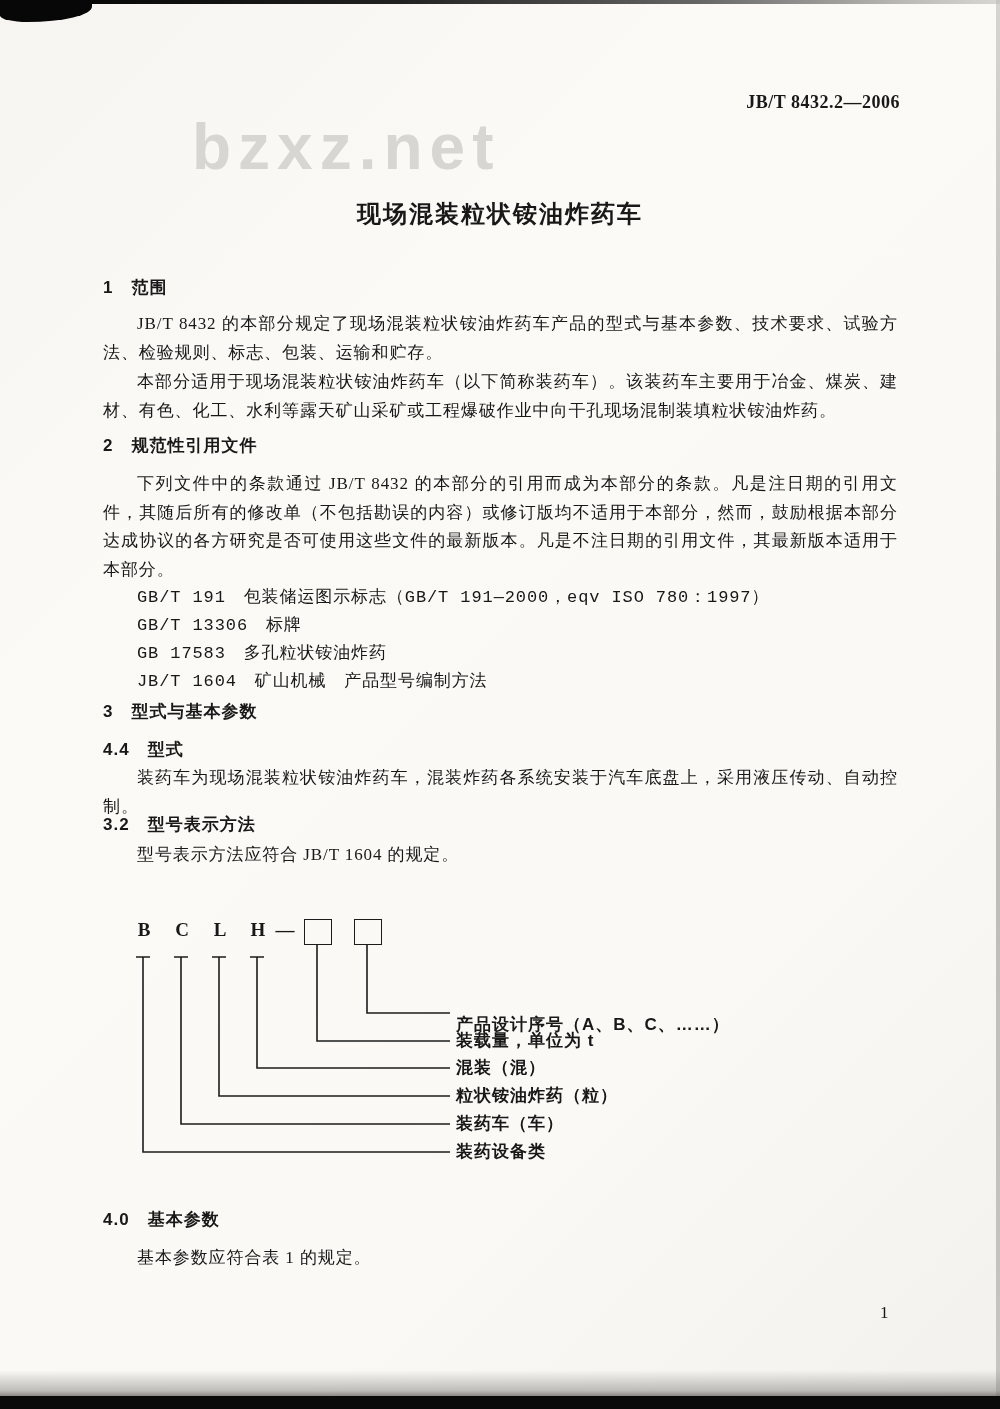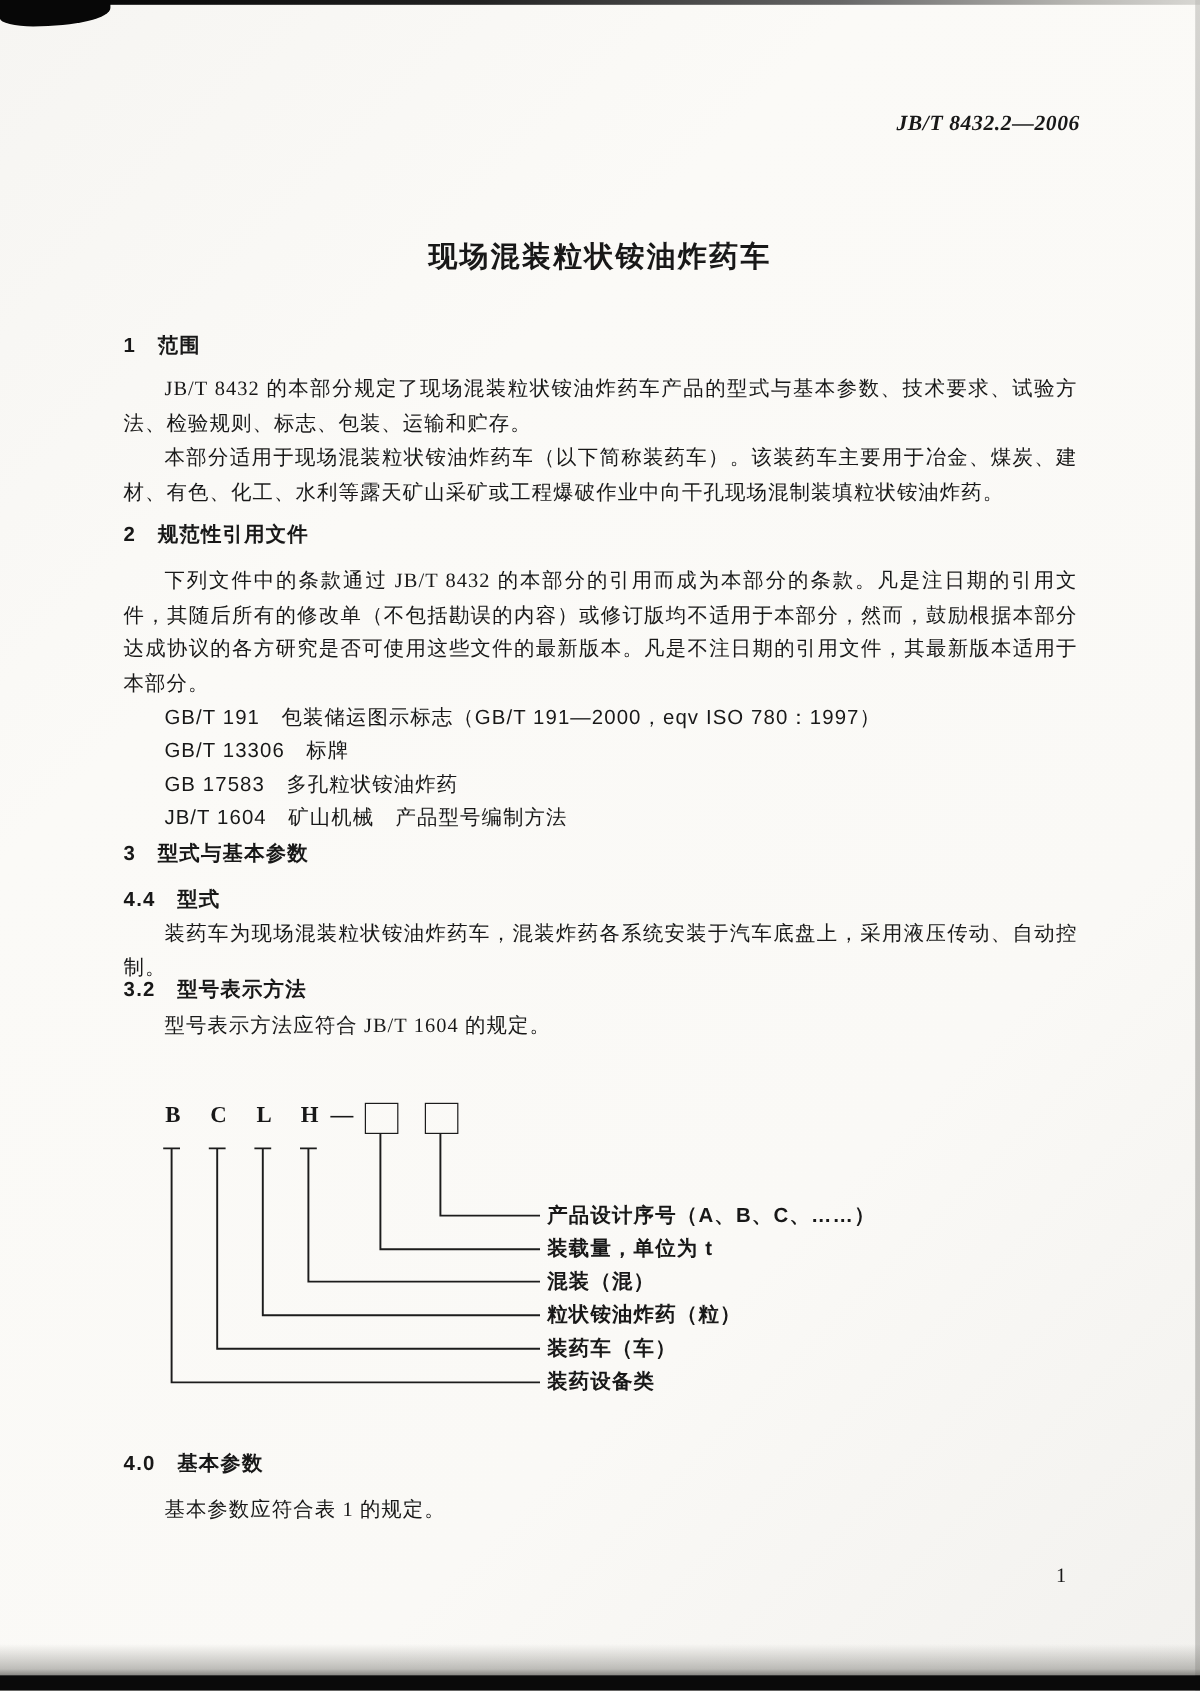--- a/index.html
+++ b/index.html
@@ -34,21 +34,21 @@
   }
   .edge-bottom {
     position: absolute; left: 0; right: 0; bottom: 0; height: 13px;
     background: #0a0a0a;
   }
 
   
   .doc-code {
     position: absolute; top: 92px; right: 100px;
     font-family: "Liberation Serif", "DejaVu Serif", serif;
-    font-weight: bold; font-size: 18px; letter-spacing: .5px; font-style: italic;
+    font-weight: bold; font-size: 18px; letter-spacing: .5px;
   }
   .watermark {
     position: absolute; top: 110px; left: 192px;
     font-family: "Liberation Sans", "DejaVu Sans", sans-serif;
     font-size: 64px; font-weight: 600; color: #d7d6d2; letter-spacing: 7px;
     user-select: none;
   }
   .title {
     position: absolute; top: 198px; left: 0; width: 100%;
     margin: 0; text-align: center;
@@ -66,21 +66,21 @@
     font-size: 17px; line-height: 28.5px; letter-spacing: .9px;
     text-align: justify; text-indent: 2em;
   }
   .s1h  { top: 276px; }
   .s1p1 { top: 310px; }
   .s1p2 { top: 368px; }
   .s2h  { top: 434px; }
   .s2p1 { top: 470px; }
   .refs {
     position: absolute; left: 137px; top: 584px; width: 760px;
-    font-family: Liberation Sans, sans-serif;
+    font-family: Liberation Mono, monospace;
     font-size: 17px; line-height: 28px; letter-spacing: .9px;
   }
   .refs > div { height: 28px; }
   .s3h  { top: 700px; }
   .s31h { top: 738px; }
   .s31p { top: 764px; }
   .s32h { top: 813px; }
   .s32p { top: 841px; }
   .s33h { top: 1208px; }
   .s33p { top: 1244px; }
@@ -107,39 +107,40 @@
     position: absolute; top: 14px; width: 26px; height: 24px;
     border: 1.6px solid #1c1c1c; background: transparent;
   }
   .dbox1 { left: 304px; }
   .dbox2 { left: 354px; }
   .dlabel {
     position: absolute; left: 456px; height: 24px; line-height: 24px;
     font-family: "Liberation Sans", "DejaVu Sans", sans-serif;
     font-size: 17px; font-weight: bold; letter-spacing: 1px; white-space: nowrap;
   }
-  .dlab0 { top: 96px; }
+  .dlab0 { top: 108px; }
   .dlab1 { top: 124px; }
   .dlab2 { top: 151px; }
   .dlab3 { top: 179px; }
   .dlab4 { top: 207px; }
   .dlab5 { top: 235px; text-align: right; }
 </style>
 </head>
 <body>
 
 <div class="page">
 
   <div class="edge-top"></div>
   <div class="corner-blob"></div>
   <div class="edge-right"></div>
   <div class="bottom-shadow"></div>
   <div class="edge-bottom"></div>
 
   <div class="doc-code">JB/T 8432.2—2006</div>
+  <div class="watermark">bzxz.net</div>
   <h1 class="title">现场混装粒状铵油炸药车</h1>
 
   <div class="h s1h">1　范围</div>
   <p class="body s1p1">JB/T 8432 的本部分规定了现场混装粒状铵油炸药车产品的型式与基本参数、技术要求、试验方法、检验规则、标志、包装、运输和贮存。</p>
   <p class="body s1p2">本部分适用于现场混装粒状铵油炸药车（以下简称装药车）。该装药车主要用于冶金、煤炭、建材、有色、化工、水利等露天矿山采矿或工程爆破作业中向干孔现场混制装填粒状铵油炸药。</p>
 
   <div class="h s2h">2　规范性引用文件</div>
   <p class="body s2p1">下列文件中的条款通过 JB/T 8432 的本部分的引用而成为本部分的条款。凡是注日期的引用文件，其随后所有的修改单（不包括勘误的内容）或修订版均不适用于本部分，然而，鼓励根据本部分达成协议的各方研究是否可使用这些文件的最新版本。凡是不注日期的引用文件，其最新版本适用于本部分。</p>
 
   <div class="refs">

